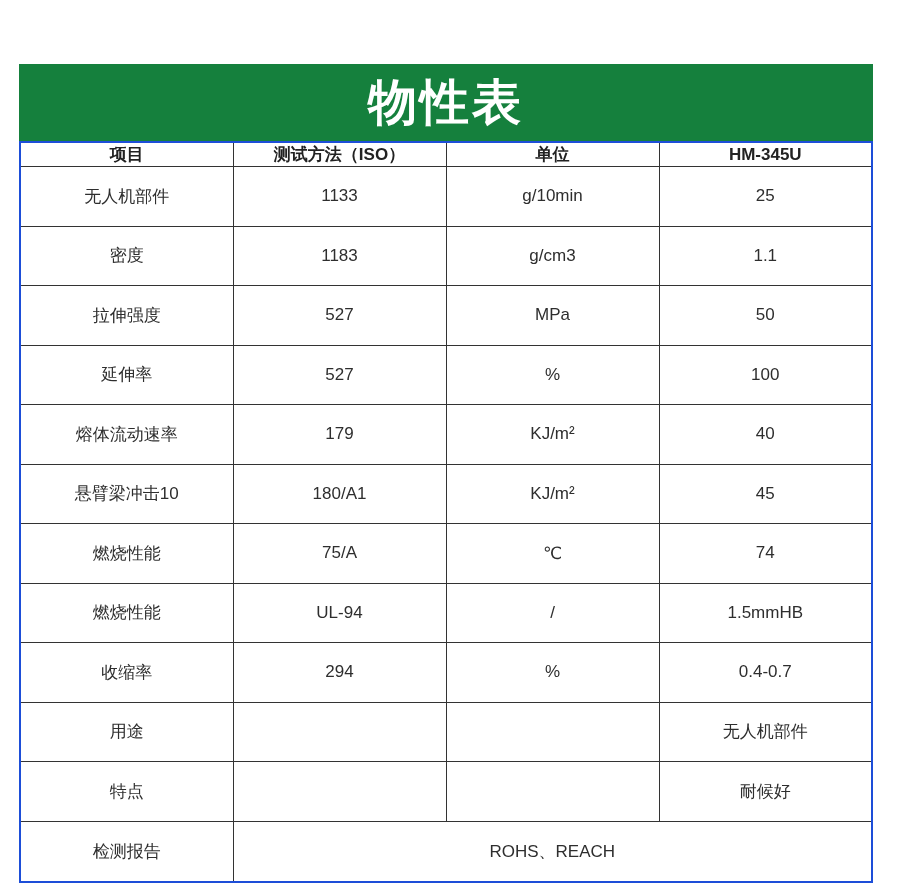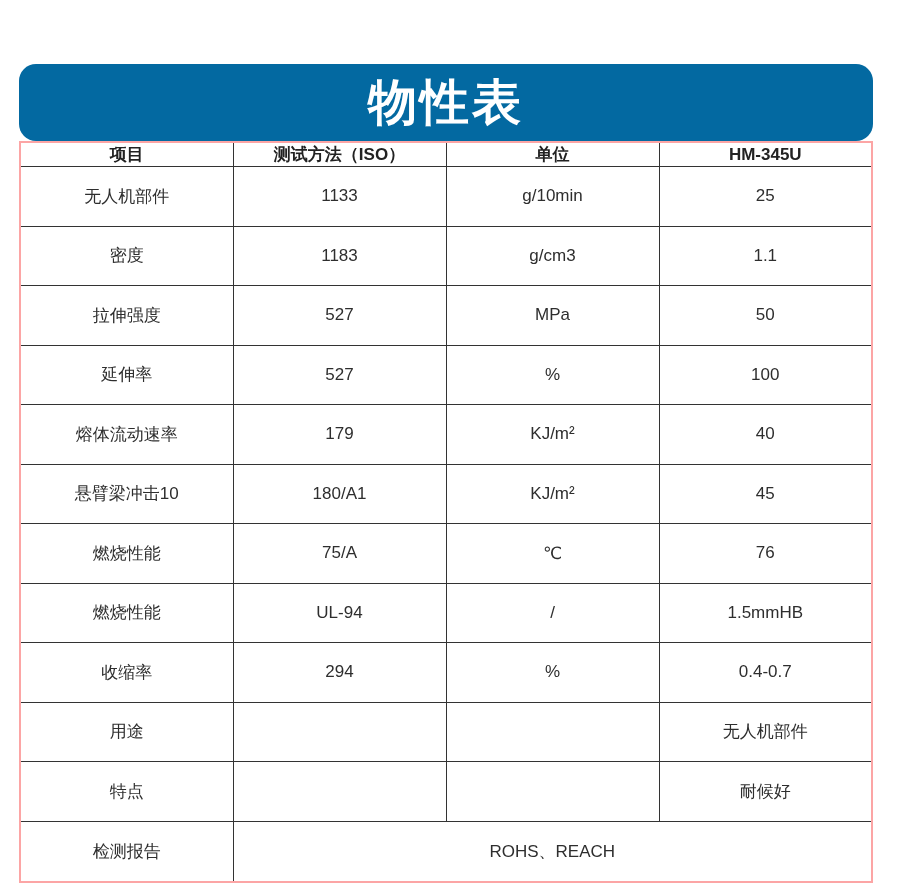--- a/index.html
+++ b/index.html
@@ -15,39 +15,38 @@
     overflow: hidden;
   }
   .stage {
     position: absolute;
     left: 19px;
     top: 64px;
     width: 854px;
   }
   .banner {
     height: 77px;
-    background: #0369a1;
+    background: #15803d;
     display: flex;
     align-items: center;
     justify-content: center;
-    border-radius: 17px;
   }
   .banner .banner-title {
     color: #ffffff;
     font-size: 49px;
     font-weight: 700;
     letter-spacing: 3px;
     line-height: 1;
   }
   table.props {
     width: 854px;
     height: 742px;
     border-collapse: collapse;
     table-layout: fixed;
-    border: 2px solid #fca5a5;
+    border: 2px solid #1d4ed8;
   }
   table.props th,
   table.props td {
     border: 1px solid #333333;
     text-align: center;
     vertical-align: middle;
     padding: 0 4px;
     font-size: 17px;
     color: #2e2e2e;
     overflow: hidden;
@@ -120,21 +119,21 @@
       <tr>
         <td>悬臂梁冲击10</td>
         <td>180/A1</td>
         <td>KJ/m²</td>
         <td>45</td>
       </tr>
       <tr>
         <td>燃烧性能</td>
         <td>75/A</td>
         <td>℃</td>
-        <td>76</td>
+        <td>74</td>
       </tr>
       <tr>
         <td>燃烧性能</td>
         <td>UL-94</td>
         <td>/</td>
         <td>1.5mmHB</td>
       </tr>
       <tr>
         <td>收缩率</td>
         <td>294</td>

